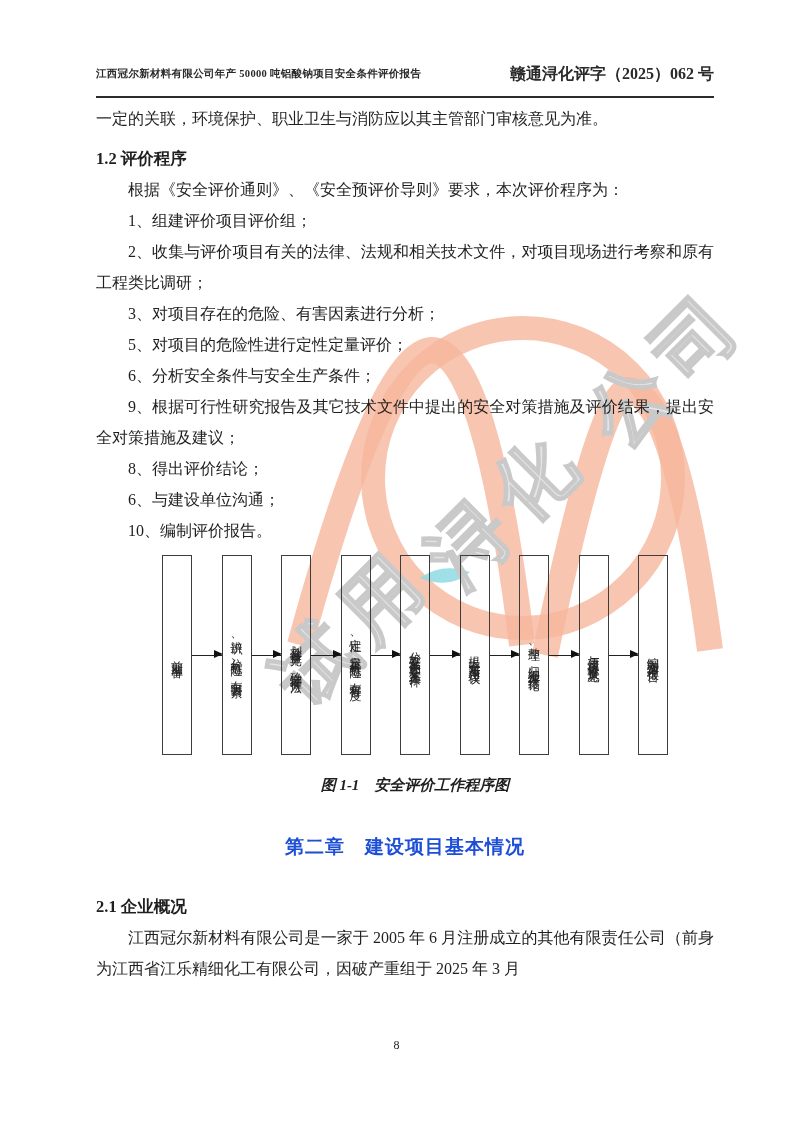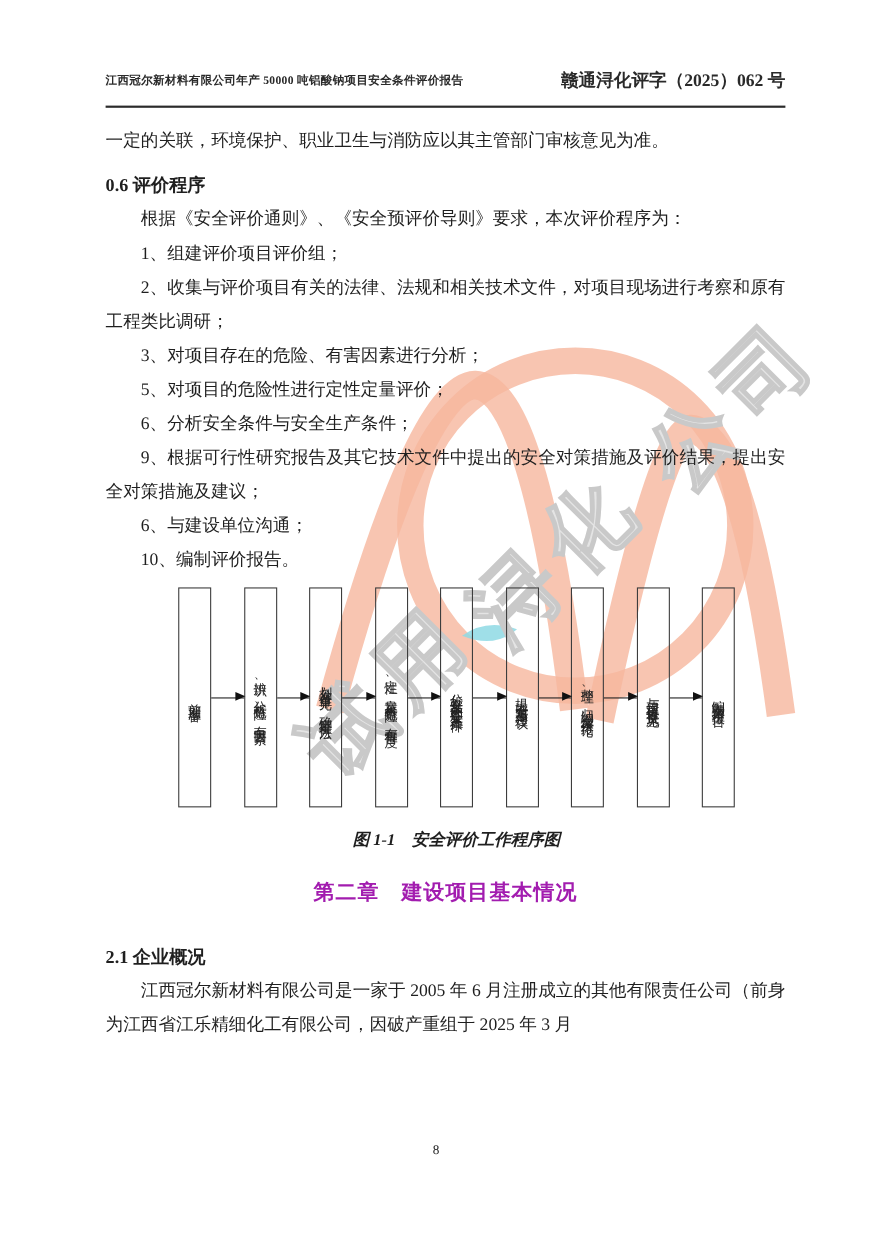--- a/index.html
+++ b/index.html
@@ -33,21 +33,21 @@
     left:96px; top:58px; width:618px;
     font-size:16px; line-height:31px;
   }
   .hdr {
     display:flex; justify-content:space-between; align-items:flex-end;
     border-bottom:2px solid #2b2b2b;
     padding-bottom:7px;
   }
   .hdr-left  { font-size:10.5px; font-weight:bold; color:#2a2a2a; letter-spacing:.3px; }
   .hdr-right { font-size:16px;   font-weight:bold; color:#2a2a2a; }
-  .p-cont { margin-top:15px; }
+  .p-cont { margin-top:5px; }
   .h-sec { margin-top:9px; font-size:16.5px; font-weight:bold; line-height:31px; }
   .p-ind { text-indent:2em; }
   .p-just { text-align:justify; }
   
   .flowchart {
     margin:9px 0 0 66px;
     width:506px; height:200px;
     display:flex; align-items:stretch;
   }
   .fc-box {
@@ -69,23 +69,23 @@
     width:0; height:0;
     border-left:9px solid #111;
     border-top:4.5px solid transparent;
     border-bottom:4.5px solid transparent;
   }
   .fig-caption {
     margin:15px 0 0 66px; width:506px;
     text-align:center; font-weight:bold; font-size:15px;font-style:italic;
   }
   .chapter-title {
-    margin-top:16px; text-align:center;
-    font-family:Liberation Sans, sans-serif;
-    font-weight:bold; font-size:19px; letter-spacing:1px; color:#a21caf;
+    margin-top:32px; text-align:center;
+    font-family:Liberation Mono, monospace;
+    font-weight:bold; font-size:19px; letter-spacing:1px; color:#1d4ed8;
   }
   .h-sec2 { margin-top:27px; font-size:16.5px; font-weight:bold; line-height:31px; }
   .page-num {
     position:absolute; z-index:2; left:0; right:0; top:1038px;
     text-align:center; font-size:12px; color:#222;
   }
 </style>
 </head>
 <body>
 
@@ -105,29 +105,30 @@
 
   <div class="content">
 
     <div class="hdr">
       <span class="hdr-left">江西冠尔新材料有限公司年产 50000 吨铝酸钠项目安全条件评价报告</span>
       <span class="hdr-right">赣通浔化评字（2025）062 号</span>
     </div>
 
     <p class="p-cont p-just">一定的关联，环境保护、职业卫生与消防应以其主管部门审核意见为准。</p>
 
-    <h2 class="h-sec">0.6 评价程序</h2>
+    <h2 class="h-sec">1.2 评价程序</h2>
 
     <p class="p-ind p-just">根据《安全评价通则》、《安全预评价导则》要求，本次评价程序为：</p>
     <p class="p-ind p-just">1、组建评价项目评价组；</p>
     <p class="p-ind p-just">2、收集与评价项目有关的法律、法规和相关技术文件，对项目现场进行考察和原有工程类比调研；</p>
     <p class="p-ind p-just">3、对项目存在的危险、有害因素进行分析；</p>
     <p class="p-ind p-just">5、对项目的危险性进行定性定量评价；</p>
     <p class="p-ind p-just">6、分析安全条件与安全生产条件；</p>
     <p class="p-ind p-just">9、根据可行性研究报告及其它技术文件中提出的安全对策措施及评价结果，提出安全对策措施及建议；</p>
+    <p class="p-ind p-just">8、得出评价结论；</p>
     <p class="p-ind p-just">6、与建设单位沟通；</p>
     <p class="p-ind p-just">10、编制评价报告。</p>
 
     <div class="flowchart">
       <div class="fc-box">前期准备</div>
       <div class="fc-arrow"></div>
       <div class="fc-box">辨识、分析危险、有害因素</div>
       <div class="fc-arrow"></div>
       <div class="fc-box">划分评价单元，确定评价方法</div>
       <div class="fc-arrow"></div>

